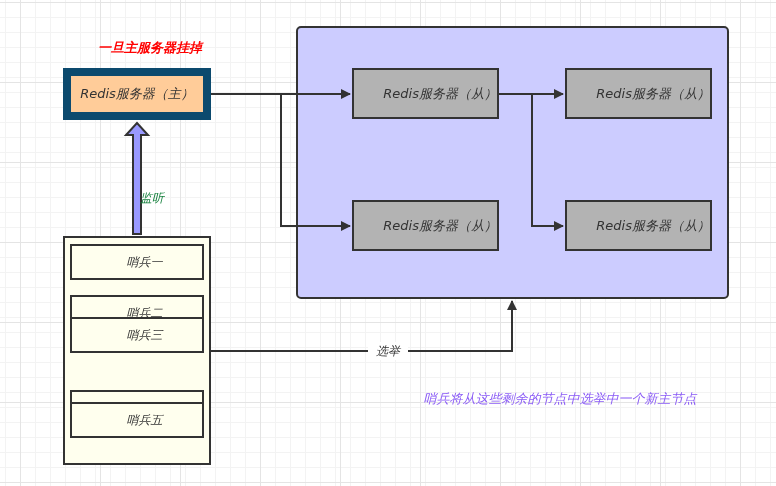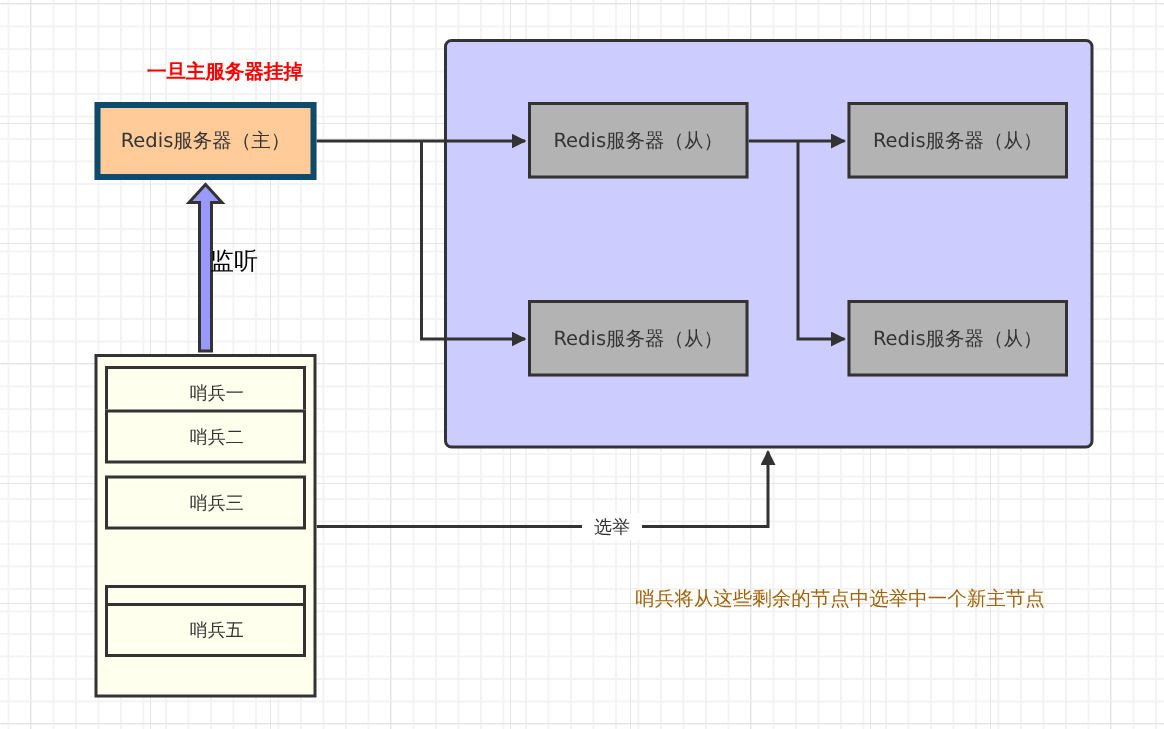--- a/index.html
+++ b/index.html
@@ -8,49 +8,49 @@
     background-color: #ffffff;
     background-image:
       linear-gradient(#e4e4e4 1px, transparent 1px),
       linear-gradient(90deg, #e4e4e4 1px, transparent 1px),
       linear-gradient(#f3f3f3 1px, transparent 1px),
       linear-gradient(90deg, #f3f3f3 1px, transparent 1px);
     background-size: 80px 80px, 80px 80px, 15px 15px, 15px 15px;
     background-position: 20px 2px, 20px 2px, 5px 2px, 5px 2px;
     font-family: "DejaVu Sans", "Liberation Sans", sans-serif;
   }
-  .abs { position: absolute; box-sizing: border-box; }
+  .abs { position: absolute; box-sizing: border-box; font-style: italic; }
   .txt { display: flex; align-items: center; justify-content: center; font-size: 13px; color: #333; }
   #master {
     left: 63px; top: 68px; width: 148px; height: 52px;
-    background: #ffcc99; border: 4px solid #0c4a6e;
+    background: #ffcc99; border: 8px solid #0c4a6e;
   }
   #slave-group {
     left: 296px; top: 26px; width: 433px; height: 273px;
     background: #ccccff; border: 2px solid #333; border-radius: 5px;
   }
   .slave {
-    width: 147px; height: 51px; background: #b3b3b3; border: 2px solid #333;
+    width: 147px; height: 51px; background: #b3b3b3; border: 2px solid #333; justify-content: flex-end;
   }
   #s1 { left: 352px; top: 68px; }
   #s2 { left: 565px; top: 68px; }
   #s3 { left: 352px; top: 200px; }
   #s4 { left: 565px; top: 200px; }
   #sentinel-group {
     left: 63px; top: 236px; width: 148px; height: 229px;
     background: #ffffee; border: 2px solid #333;
   }
   .sentinel {
     left: 70px; width: 134px; height: 36px;
     background: #ffffee; border: 2px solid #333; font-size: 12px; padding-left: 15px;
   }
   #warn-label { left: 60px; top: 38px; width: 180px; height: 20px; color: #ff0000; font-size: 13px; font-weight: bold; }
-  #monitor-label { left: 140px; top: 164px; width: 50px; height: 20px; color: #000000; font-size: 16px; justify-content: flex-start; }
-  #elect-label { left: 368px; top: 342px; width: 40px; height: 18px; color: #333; font-size: 12px; background: #fff; margin-left: 20px; }
-  #note-label { left: 390px; top: 388px; width: 340px; height: 22px; color: #a16207; font-size: 13px; }
+  #monitor-label { left: 140px; top: 188px; width: 50px; height: 20px; color: #15803d; font-size: 12px; justify-content: flex-start; }
+  #elect-label { left: 368px; top: 342px; width: 40px; height: 18px; color: #333; font-size: 12px; background: #fff; }
+  #note-label { left: 390px; top: 388px; width: 340px; height: 22px; color: #8b5cf6; font-size: 13px; }
   svg#lines { position: absolute; left: 0; top: 0; }
 </style>
 </head>
 <body>
 
 <div id="slave-group" class="abs"></div>
 
 <svg id="lines" width="776" height="486">
   <defs>
     <marker id="arr" markerWidth="10" markerHeight="10" refX="9" refY="5" orient="auto" markerUnits="userSpaceOnUse">
@@ -89,21 +89,21 @@
 <div id="s4" class="abs txt slave">
   <span>Redis服务器（从）</span>
 </div>
 
 <div id="monitor-label" class="abs txt">监听</div>
 
 <div id="sentinel-group" class="abs"></div>
 <div class="abs txt sentinel" style="top:244px">
   <span>哨兵一</span>
 </div>
-<div class="abs txt sentinel" style="top:273px">
+<div class="abs txt sentinel" style="top:295px">
   <span>哨兵二</span>
 </div>
 <div class="abs txt sentinel" style="top:317px">
   <span>哨兵三</span>
 </div>
 <div class="abs txt sentinel" style="top:390px">
   <span>哨兵四</span>
 </div>
 <div class="abs txt sentinel" style="top:402px">
   <span>哨兵五</span>

